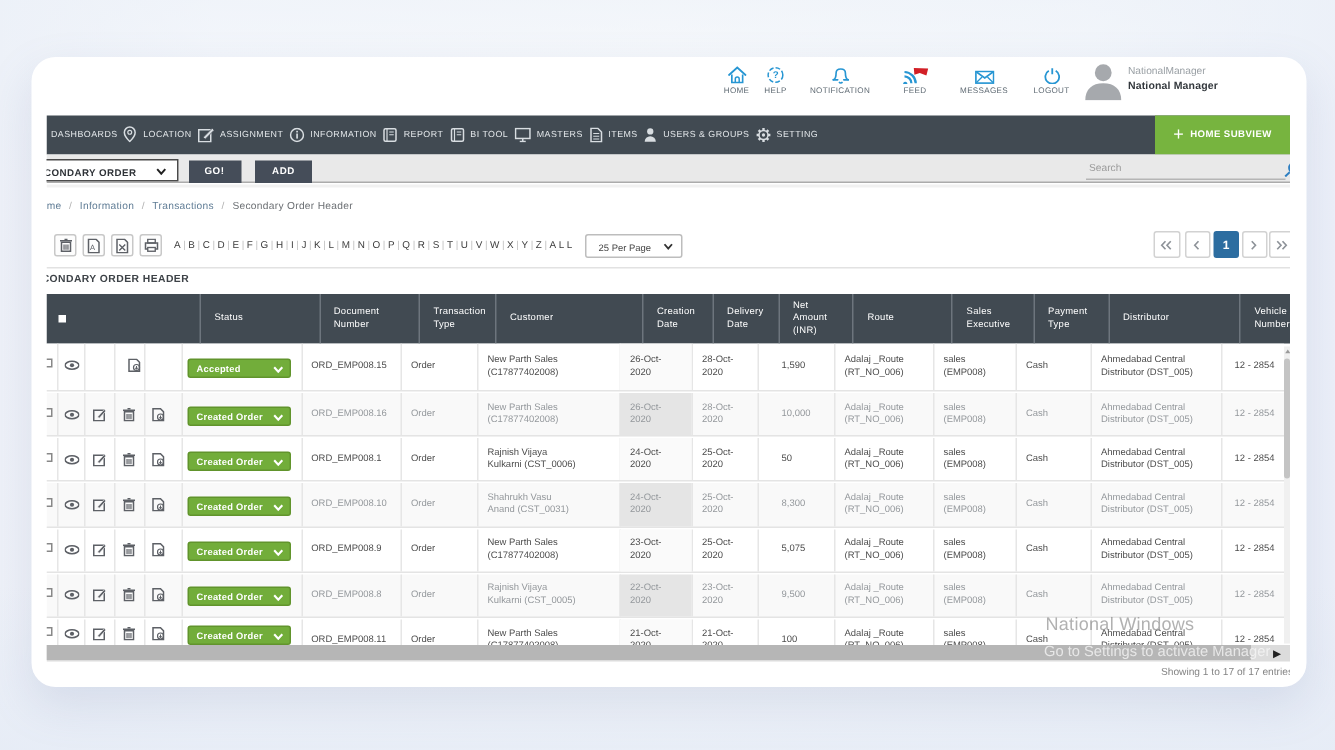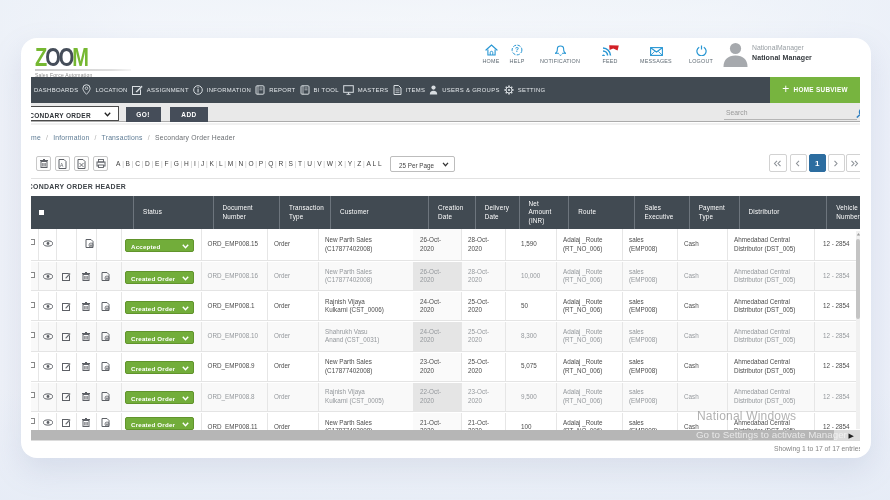--- a/index.html
+++ b/index.html
@@ -84,25 +84,20 @@
   .hsb .arr { position:absolute; right:6px; top:2px; font-size:7px; color:#222; }
   .showing { position:absolute; right:-2px; top:407px; font-size:6.8px; color:#848484; }
   .wm1 { position:absolute; left:666px; top:371px; font-size:12px; letter-spacing:.2px; color:rgba(125,125,125,.6); }
   .wm2 { position:absolute; left:665px; top:390.5px; font-size:9.8px; color:rgba(248,248,248,.75); z-index:5; }
 </style>
 </head>
 <body>
 <div class="card">
   <div class="clip">
 
-    <div class="logo">
-      <div class="word"><span class="g">Z</span><span class="d">OO</span><span class="g">M</span></div>
-      <div class="shd"></div>
-      <div class="sub">Sales Force Automation</div>
-    </div>
 
     <div class="ti" style="left:430px;top:6px;width:60px;">
         <div style="height:12px;display:flex;align-items:flex-end;justify-content:center">
           <svg width="13" height="12" viewBox="0 0 13 12">
             <path d="M1 6 L6.5 1 L12 6" stroke="#2796d3" stroke-width="1.2" fill="none" stroke-linecap="round"></path>
             <path d="M2.9 5.6 V11 H10.1 V5.6" stroke="#2796d3" stroke-width="1.1" fill="none"></path>
             <path d="M5.2 11 V8.6 a1.3 1.3 0 0 1 2.6 0 V11" stroke="#2796d3" stroke-width="1" fill="none"></path>
           </svg>
         </div>
         <div class="lbl">HOME</div>

